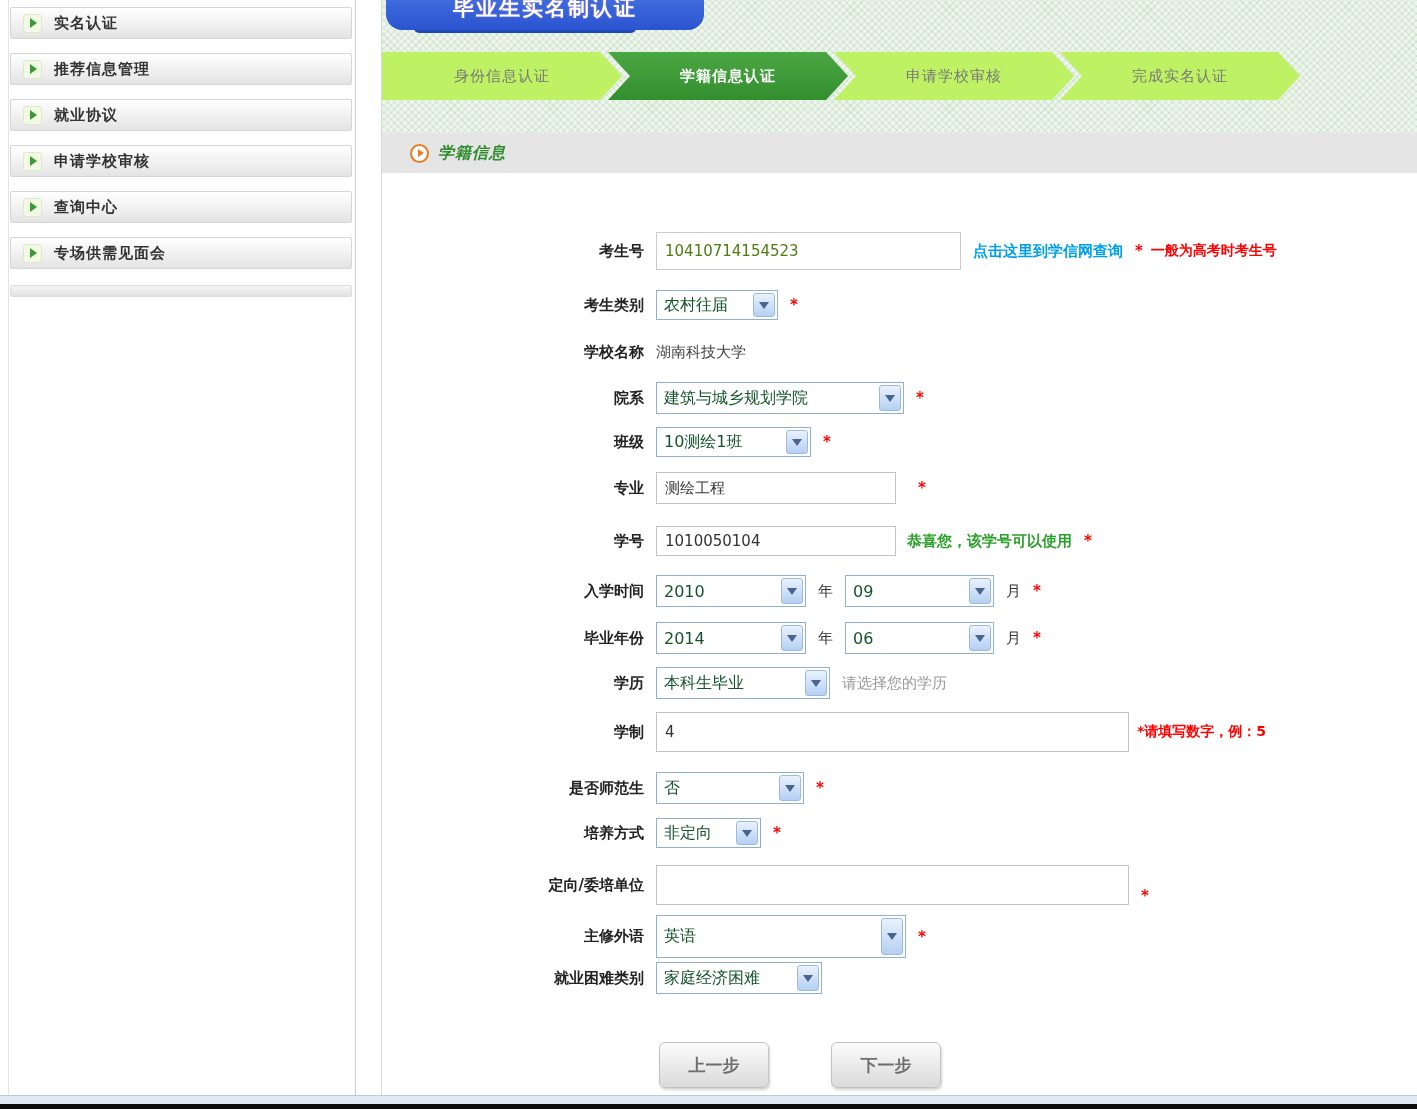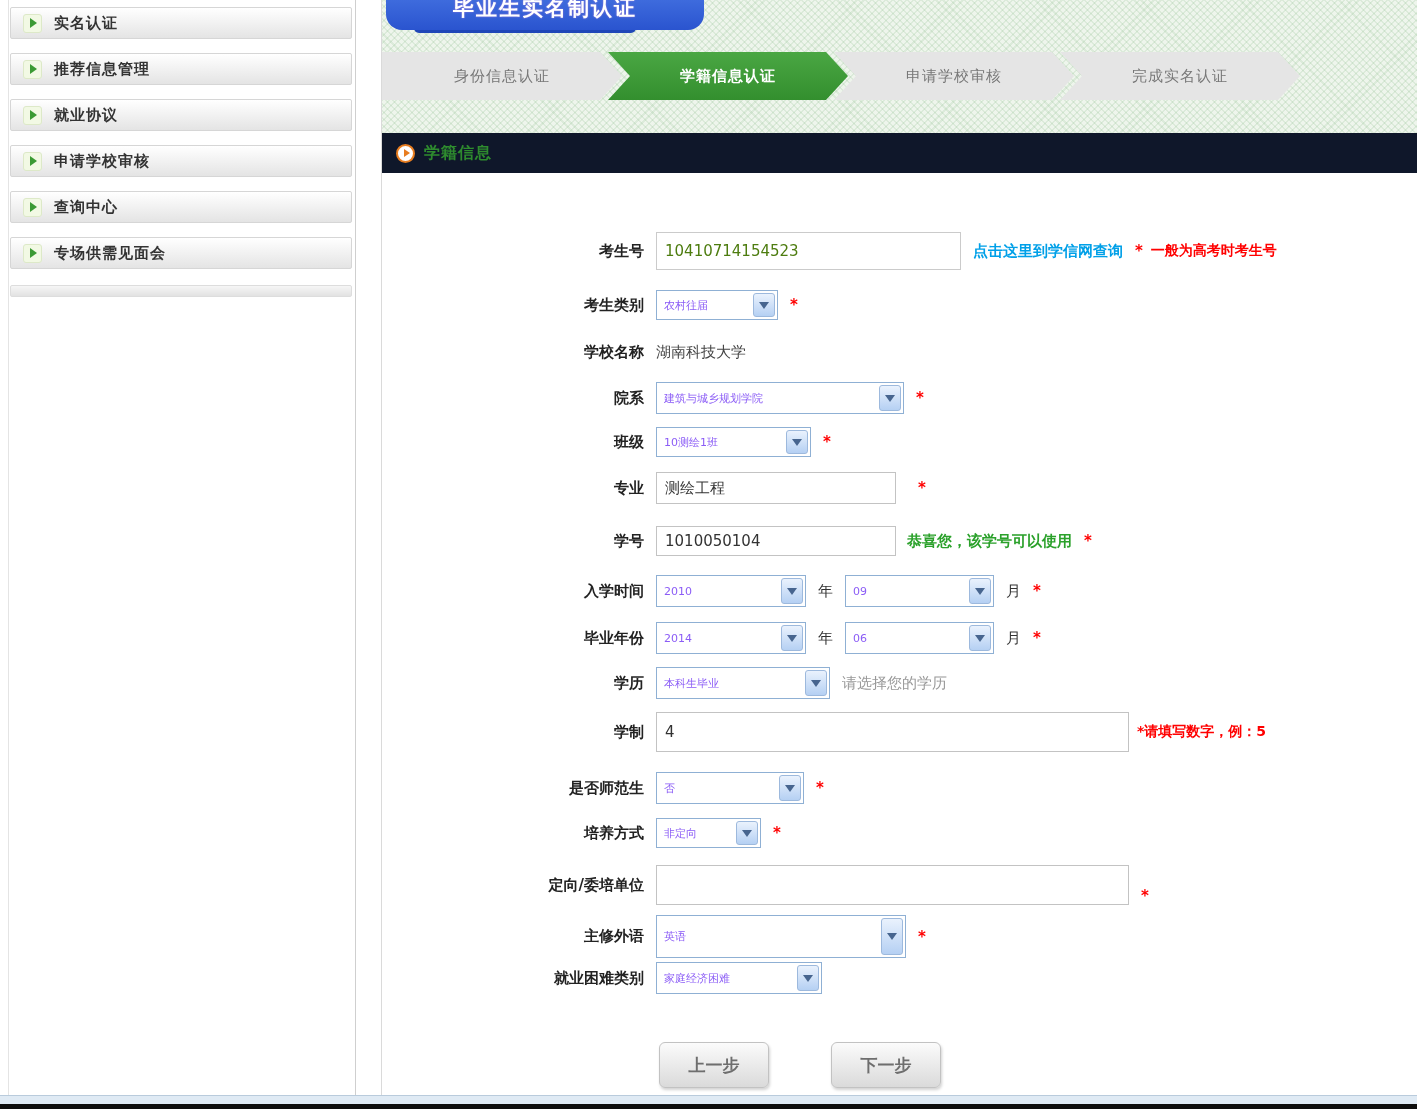--- a/index.html
+++ b/index.html
@@ -32,46 +32,46 @@
   .tab-blue{position:absolute;left:4px;top:-26px;width:318px;height:56px;border-radius:16px;
             background:linear-gradient(#4f7fe9,#2a54cf);display:flex;align-items:flex-end;justify-content:center;
             padding-bottom:8px;box-sizing:border-box;cursor:pointer;z-index:3;}
   .tab-blue .t{color:#fff;font-size:21px;font-weight:bold;letter-spacing:2px;text-shadow:0 0 2px #9b7bdc;}
   .tab-shadow{position:absolute;left:32px;top:25px;width:222px;height:8px;background:#2047b8;
               border-radius:0 0 5px 5px;z-index:2;}
 
   
   .steps{position:absolute;left:0;top:52px;height:48px;display:flex;z-index:1;}
   .step{width:240px;height:48px;display:flex;align-items:center;justify-content:center;
-        background:#e5e5e5;color:#777;font-size:15px;letter-spacing:1px;flex:none;
+        background:#bef264;color:#777;font-size:15px;letter-spacing:1px;flex:none;
         clip-path:polygon(0 0,calc(100% - 22px) 0,100% 50%,calc(100% - 22px) 100%,0 100%,22px 50%);
         margin-left:-14px;}
   .step.first{clip-path:polygon(0 0,calc(100% - 22px) 0,100% 50%,calc(100% - 22px) 100%,0 100%);margin-left:0;}
   .step.active{background:linear-gradient(#4aa743,#338f2e);color:#fff;font-weight:bold;}
 
   
-  .sec-bar{position:absolute;left:0;right:0;top:133px;height:40px;background:#0f172a;
-           display:flex;align-items:center;padding-left:14px;box-sizing:border-box;}
+  .sec-bar{position:absolute;left:0;right:0;top:133px;height:40px;background:#e5e5e5;
+           display:flex;align-items:center;padding-left:28px;box-sizing:border-box;font-style:italic;}
   .sec-icon{width:19px;height:19px;border-radius:50%;background:#fff;border:2px solid #e87d20;
             display:flex;align-items:center;justify-content:center;box-sizing:border-box;}
   .sec-icon .tri{width:0;height:0;border-top:4px solid transparent;border-bottom:4px solid transparent;
                  border-left:6px solid #e87d20;margin-left:2px;}
   .sec-title{margin-left:9px;font-size:16px;font-weight:bold;color:#2e8b2e;letter-spacing:1px;}
 
   
   .form{position:absolute;left:0;right:0;top:173px;bottom:0;background:#fff;}
   .row{position:absolute;left:0;right:0;display:flex;align-items:center;}
   .lbl{width:274px;box-sizing:border-box;padding-right:12px;text-align:right;
        font-size:15px;font-weight:bold;color:#222;flex:none;}
   .txt-input{box-sizing:border-box;border:1px solid #c3c3c3;font-size:15px;color:#333;
              padding:0 8px;font-family:inherit;background:#fff;}
   .txt-input.gray{color:#4d7c0f;border-color:#cbcbcb;}
   .sel{box-sizing:border-box;border:1px solid #8fb0d4;background:#fff;display:flex;align-items:center;
        justify-content:space-between;padding-left:7px;cursor:pointer;}
-  .sel .sel-text{font-size:11px;color:#8b5cf6;white-space:nowrap;overflow:hidden;}
+  .sel .sel-text{font-size:16px;color:#14532d;white-space:nowrap;overflow:hidden;}
   .sel .sel-btn{width:22px;align-self:stretch;margin:2px;border-radius:3px;flex:none;
                 background:linear-gradient(#eaf2fd,#b5d0f3);border:1px solid #9db9dd;
                 display:flex;align-items:center;justify-content:center;box-sizing:border-box;}
   .sel .chev{width:0;height:0;border-left:5px solid transparent;border-right:5px solid transparent;
              border-top:7px solid #47658f;}
   .star{color:#ff0000;font-size:15px;font-weight:bold;margin-left:12px;}
   .red-note{color:#ff0000;font-size:14px;font-weight:bold;margin-left:8px;white-space:nowrap;}
   .green-note{color:#2ba12b;font-size:15px;font-weight:bold;margin-left:11px;white-space:nowrap;}
   .gray-note{color:#999;font-size:15px;margin-left:12px;white-space:nowrap;}
   .plain-val{font-size:15px;color:#444;}

